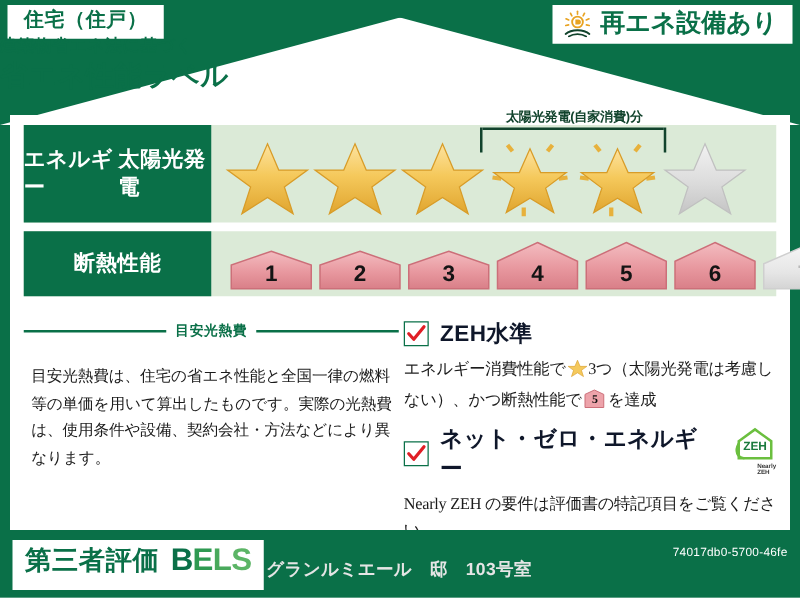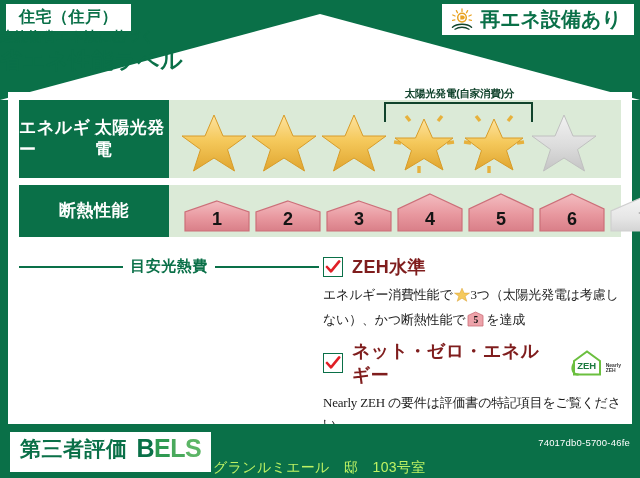--- a/index.html
+++ b/index.html
@@ -82,64 +82,64 @@
   }
   .hs.gray span{color:#b9b9b9;}
 
   
   .lower{position:absolute;left:11px;top:155px;width:602px;height:172px;display:flex;}
   .col-left{width:300px;position:relative;}
   .col-right{width:302px;position:relative;padding-left:4px;box-sizing:border-box;}
 
   .cost-head{display:flex;align-items:center;gap:7px;margin-top:10px;}
   .cost-head .ln{flex:1;height:2px;background:#0a7048;}
-  .cost-head .tx{font-size:15px;font-weight:bold;color:#0a7048;letter-spacing:.5px;white-space:nowrap;}
+  .cost-head .tx{font-size:11px;font-weight:bold;color:#0a7048;letter-spacing:.5px;white-space:nowrap;}
   .cost-val{
     text-align:center;color:#e01f26;font-size:31px;font-weight:bold;
     margin-top:9px;letter-spacing:0px;line-height:1;
   }
   .cost-note{
     margin-top:19px;font-size:12.5px;color:#1b1b1b;line-height:1.72;
     letter-spacing:-.1px;padding:0 4px 0 6px;
   }
 
   .zeh-block{margin-top:8px;}
   .zeh-head{display:flex;align-items:center;gap:9px;}
   .chk{
     width:20px;height:20px;border:1.5px solid #0a7048;background:#fff;
     position:relative;flex:none;box-sizing:border-box;
   }
   .chk svg{position:absolute;left:1px;top:1px;}
-  .zeh-title{font-size:18px;font-weight:bold;color:#7f1d1d;letter-spacing:.4px;}
+  .zeh-title{font-size:18px;font-weight:bold;color:#0f172a;letter-spacing:.4px;}
   .zeh-text{
     margin-top:5px;font-size:13px;color:#1b1b1b;line-height:1.68;letter-spacing:-.2px;font-family:Liberation Serif, serif;
   }
   .inline-star{display:inline-block;vertical-align:-3px;margin:0 1px;}
   .mini-house{
     display:inline-block;vertical-align:-3px;position:relative;width:17px;height:16px;margin:0 2px;
   }
   .mini-house svg{position:absolute;left:0;top:0;}
   .mini-house b{
     position:absolute;left:0;top:2px;width:100%;text-align:center;
     font-size:9.5px;font-weight:bold;color:#101010;
   }
-  .zeh-logo{display:inline-flex;align-items:flex-end;gap:2px;vertical-align:-6px;margin-left:5px;}
+  .zeh-logo{display:inline-flex;align-items:flex-end;gap:2px;vertical-align:-6px;margin-left:5px;flex-direction:column;}
   .zeh-logo .nearly{font-size:5px;color:#3a3a3a;font-weight:bold;line-height:1.1;text-align:left;padding-bottom:3px;}
 
   
   .footer{position:absolute;left:0;top:424px;width:640px;height:54px;background:#0a7048;}
   .bels{
     position:absolute;left:10px;top:8px;background:#fff;padding:4px 10px 11px 10px;
     display:flex;align-items:center;gap:9px;line-height:1;
   }
   .bels .jp{font-size:21px;font-weight:bold;color:#0a7048;letter-spacing:.5px;}
   .bels .en{font-size:25px;font-weight:bold;letter-spacing:-.5px;}
   .bels .en i{font-style:normal;}
   .prop{
-    position:absolute;left:213px;top:35px;color:#bef264;font-size:14px;font-weight:normal;letter-spacing:.3px;
+    position:absolute;left:213px;top:23px;color:#e5e5e5;font-size:14px;font-weight:bold;letter-spacing:.3px;
   }
   .evald{position:absolute;right:10px;top:10px;text-align:right;color:#fff;}
   .evald .d{font-size:15px;font-weight:bold;letter-spacing:.2px;}
   .evald .id{font-size:9.5px;margin-top:3px;letter-spacing:.2px;font-family:"Liberation Sans",sans-serif;}
 </style>
 </head>
 <body>
 
 <div class="label">
 
@@ -335,20 +335,21 @@
     </div>
 
     <div class="lower">
 
       <div class="col-left">
         <div class="cost-head">
           <span class="ln"></span>
           <span class="tx">目安光熱費</span>
           <span class="ln"></span>
         </div>
+        <div class="cost-note">目安光熱費は、住宅の省エネ性能と全国一律の燃料等の単価を用いて算出したものです。実際の光熱費は、使用条件や設備、契約会社・方法などにより異なります。</div>
       </div>
 
       <div class="col-right">
 
         <div class="zeh-block">
           <div class="zeh-head">
             <span class="chk">
               <svg width="16" height="16" viewBox="0 0 16 16">
                 <path d="M2 8 L6 12.4 L14.2 2.4" fill="none" stroke="#e01f26" stroke-width="2.6" stroke-linecap="round" stroke-linejoin="round"></path>
               </svg>

